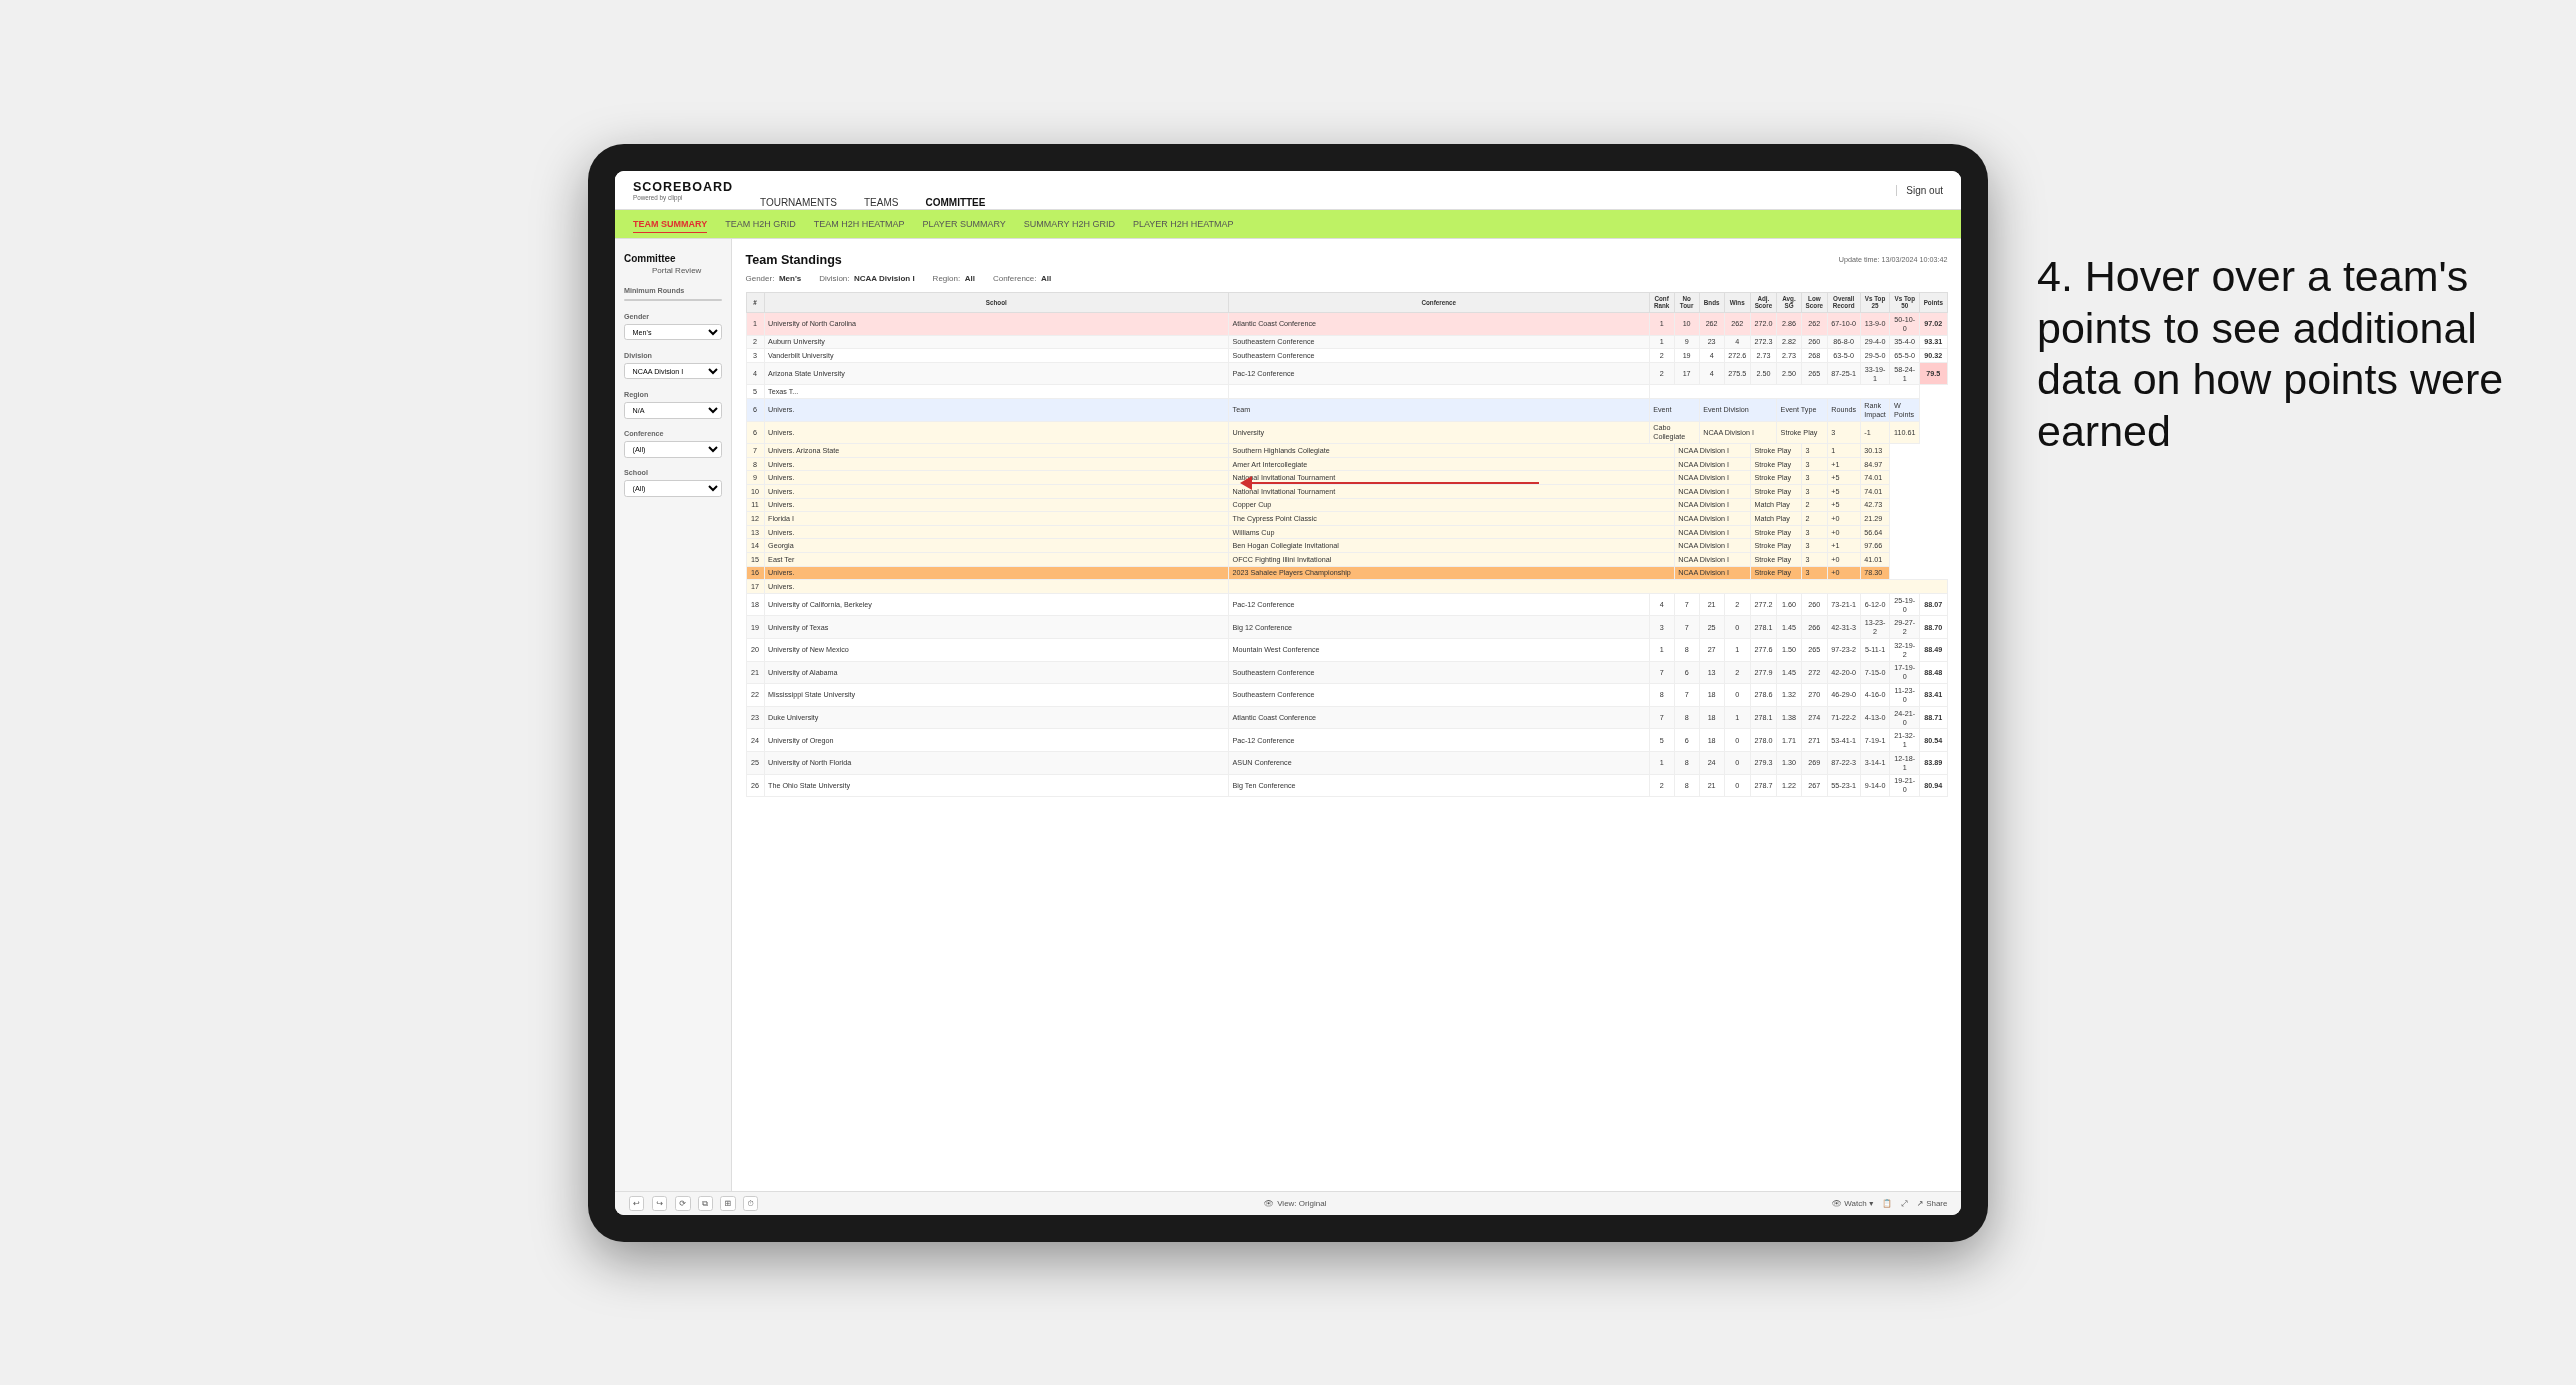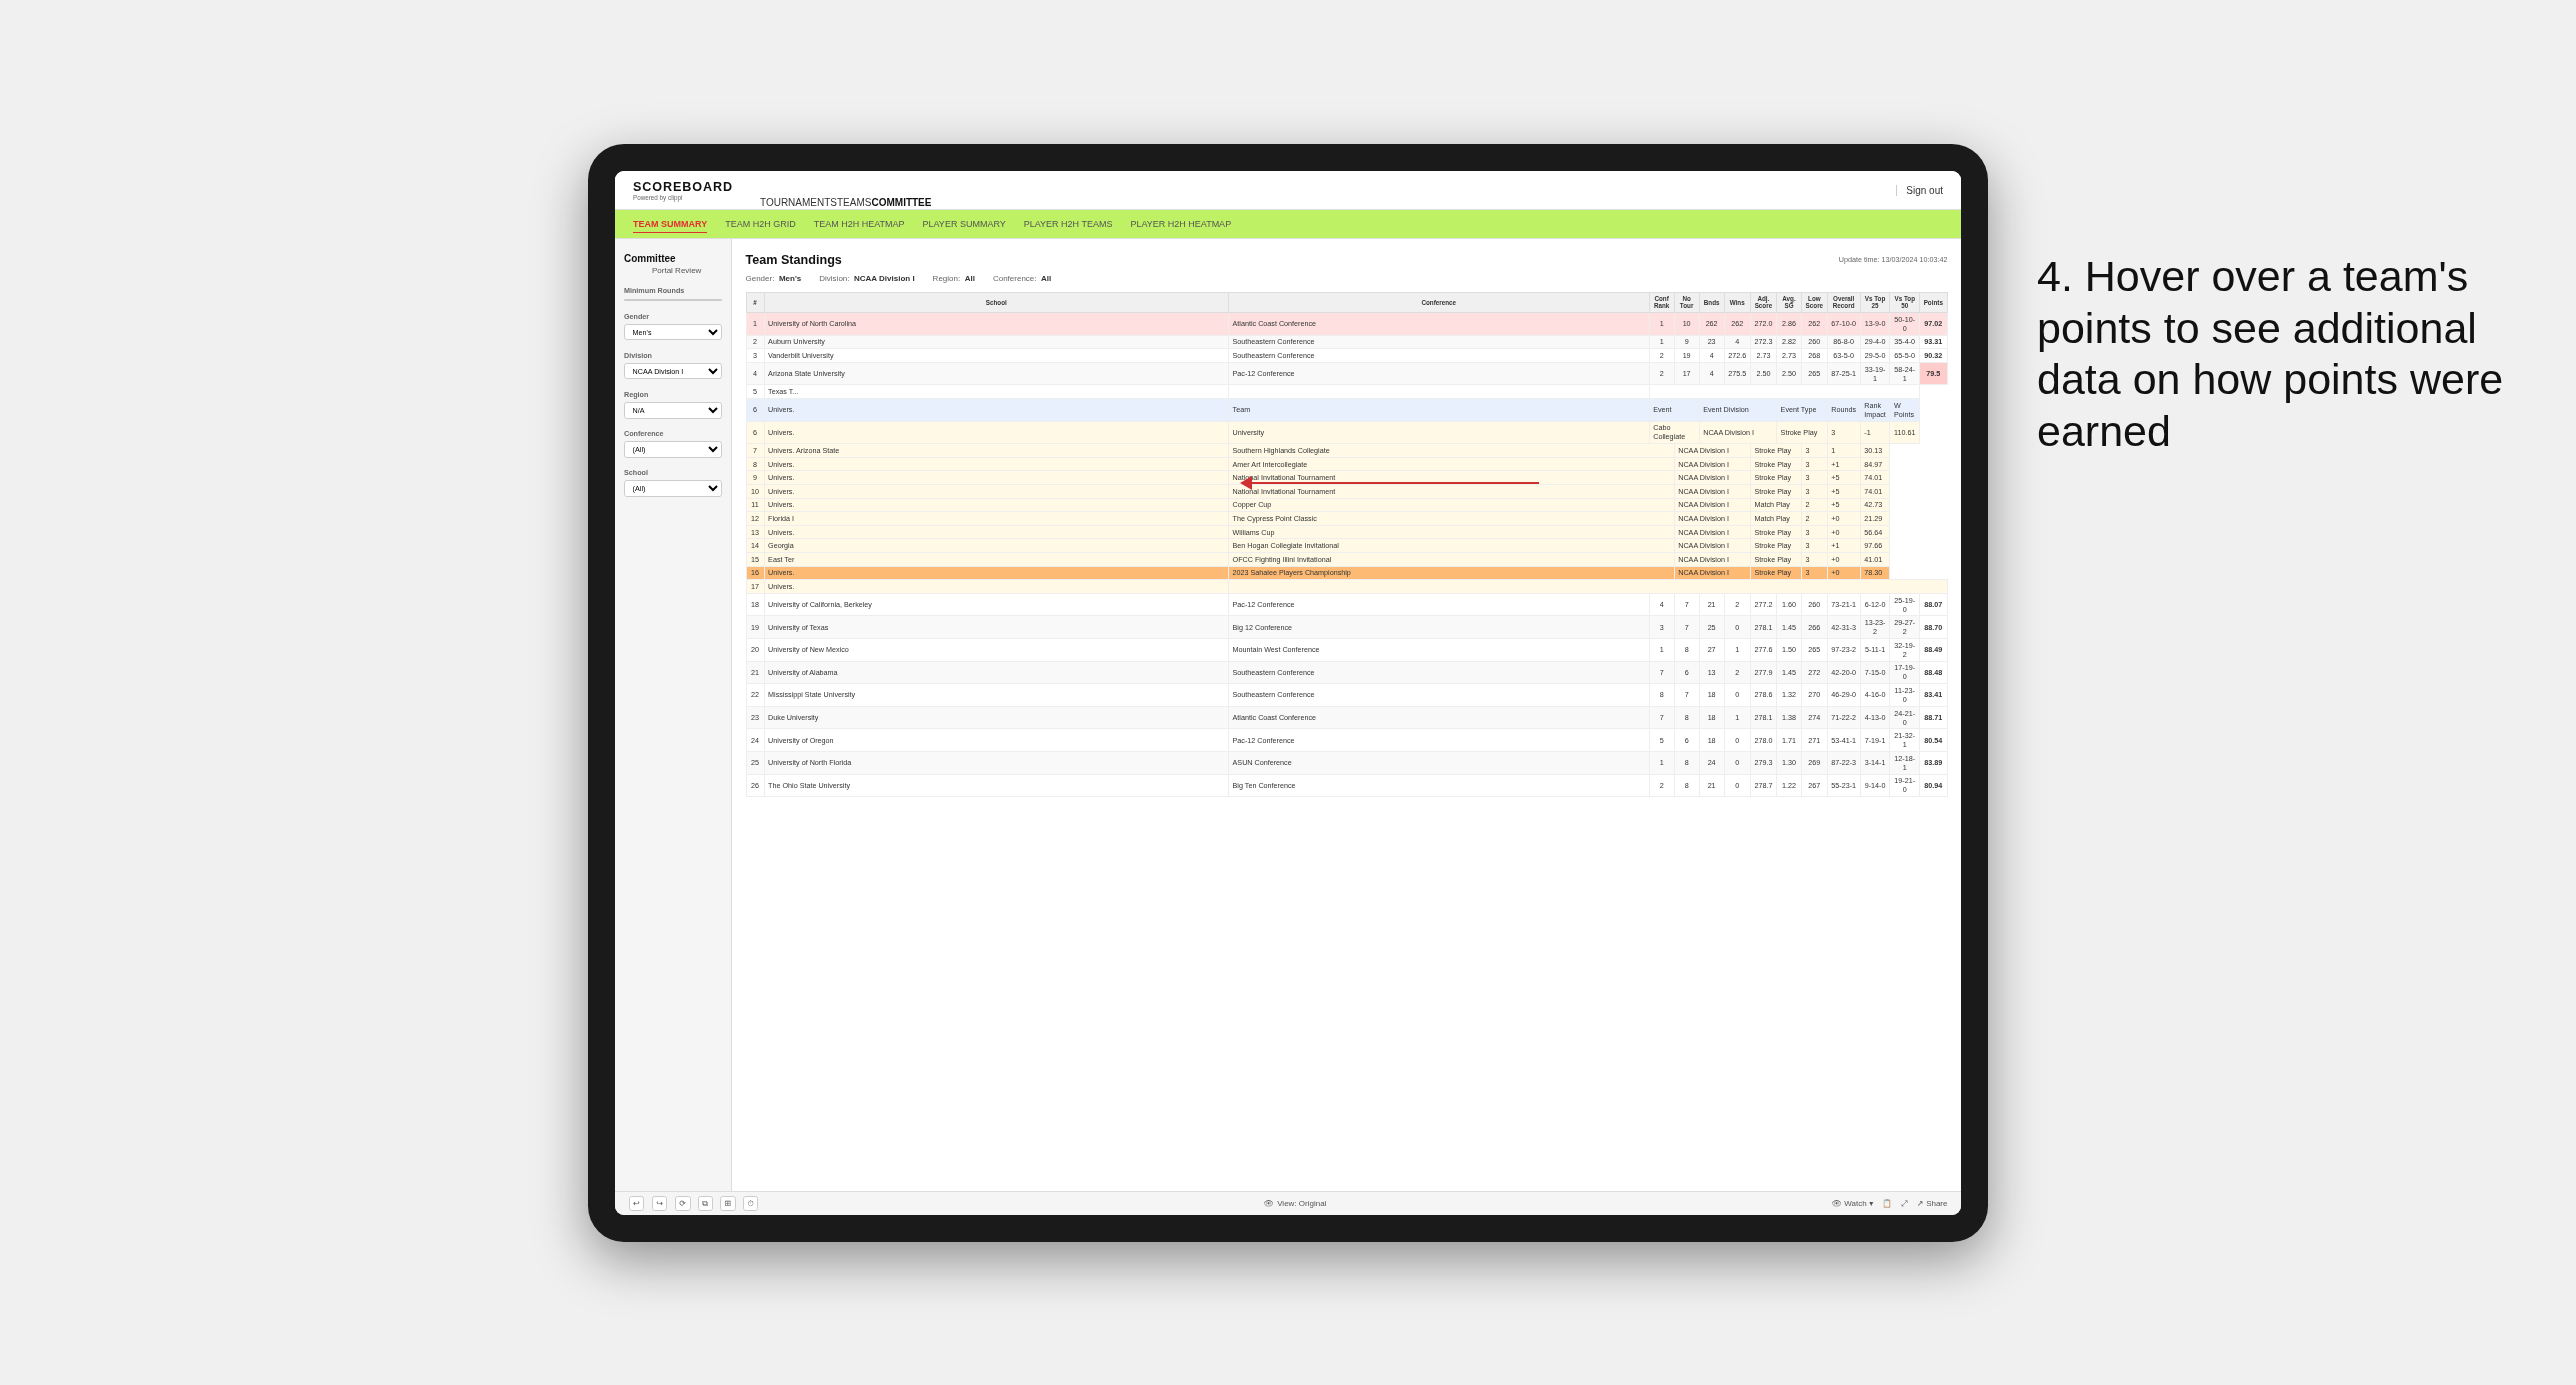--- a/index.html
+++ b/index.html
@@ -58,20 +58,21 @@
       letter-spacing: 0.9px;
     }
 
     .logo-sub {
       font-size: 6.3px;
       color: #666;
     }
 
     .top-nav-links {
       display: flex;
+      gap: 27px;
       flex: 1;
       margin-top: 24px;
     }
 
     .nav-link {
       font-size: 10px;
       color: #333;
       text-decoration: none;
       cursor: pointer;
       padding: 3.6px 0;
@@ -365,21 +366,21 @@
         <a class="nav-link active">COMMITTEE</a>
       </div>
       <span class="sign-out">Sign out</span>
     </nav>
 
     <nav class="sub-nav">
       <a class="sub-nav-link active">TEAM SUMMARY</a>
       <a class="sub-nav-link">TEAM H2H GRID</a>
       <a class="sub-nav-link">TEAM H2H HEATMAP</a>
       <a class="sub-nav-link">PLAYER SUMMARY</a>
-      <a class="sub-nav-link">PLAYER H2H TEAMS</a>
+      <a class="sub-nav-link">SUMMARY H2H GRID</a>
       <a class="sub-nav-link">PLAYER H2H HEATMAP</a>
     </nav>
 
     <div class="main-content">
 
       <div class="sidebar">
         <div class="sidebar-title">Committee</div>
         <div class="sidebar-subtitle">Portal Review</div>
 
         <div class="sidebar-section">

